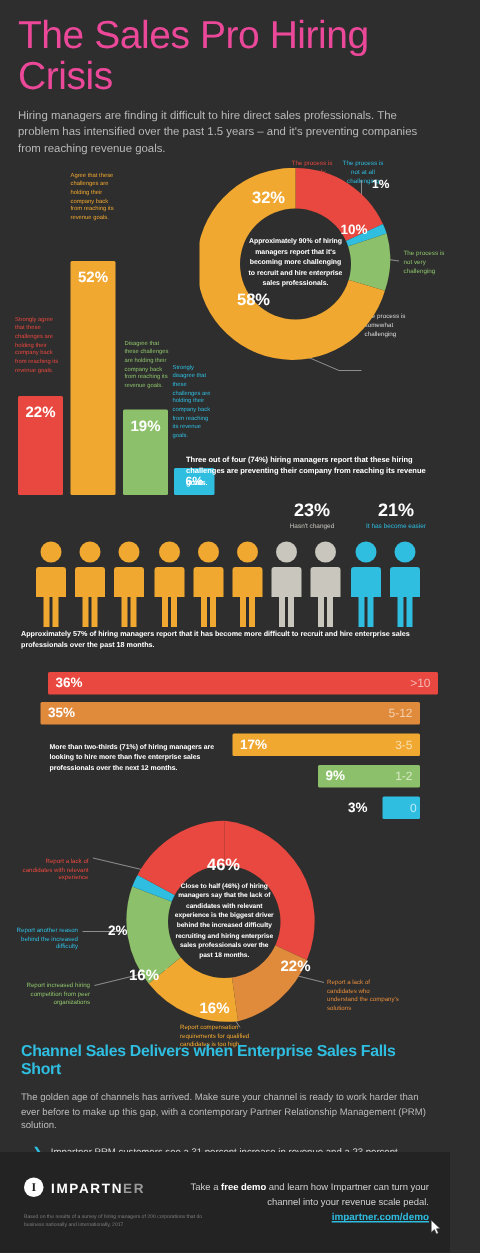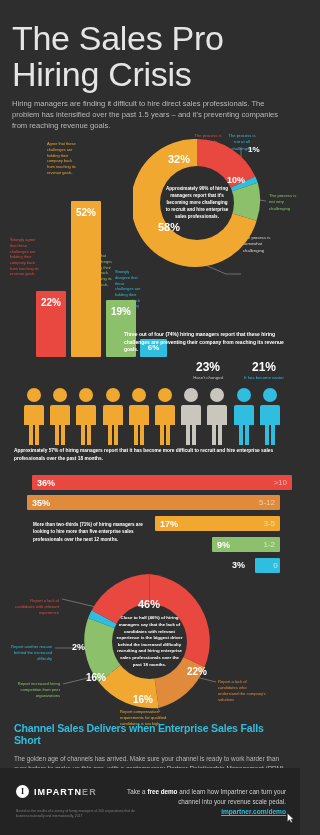--- a/index.html
+++ b/index.html
@@ -8,22 +8,22 @@
     background:#2e2e2e;
     font-family:"Liberation Sans", sans-serif;
     color:#ffffff;
     position:relative;
   }
   .page{position:relative;width:300px;height:835px;background:#2e2e2e;}
 
   
   .header{padding:10px 12px 0 12px;}
   .h-title{
-    font-size:34px;font-weight:300;color:#e5e5e5;letter-spacing:-0.3px;
-    line-height:1.05;margin:11px 0 6px 0;font-family:"Liberation Sans",sans-serif;
+    font-size:26px;font-weight:300;color:#ec4899;letter-spacing:-0.3px;
+    line-height:1.05;margin:0 0 6px 0;font-family:"Liberation Sans",sans-serif;
   }
   .h-sub{
     font-size:11.2px;font-weight:bold;color:#2fbde0;line-height:1.15;margin:0 0 7px 0;
     letter-spacing:-0.2px;
   }
   .h-desc{font-size:7.6px;color:#b9b9b9;line-height:1.45;margin:0;}
 
   
   .sec1{position:relative;height:230px;}
 
@@ -43,21 +43,21 @@
   .pv1{left:248px;top:14px;font-size:8px;color:#fff;}
 
   .calloutlbl{position:absolute;font-size:4.2px;line-height:1.45;}
   .co-extreme{left:193px;top:2px;width:30px;color:#e8483f;text-align:center;}
   .co-notatall{left:228px;top:2px;width:28px;color:#2fbde0;text-align:center;}
   .co-notvery{left:269px;top:62px;width:30px;color:#8cc06a;}
   .co-somewhat{left:243px;top:104px;width:32px;color:#d9d9d9;}
 
   
   .vbars{position:absolute;left:10px;top:48px;width:130px;height:178px;}
-  .vbar{position:absolute;bottom:0;border-radius:1px;display:flex;justify-content:center;margin-left:24px;}
+  .vbar{position:absolute;bottom:0;border-radius:1px;display:flex;justify-content:center;}
   .vbar .pct{position:absolute;top:6px;font-size:10px;font-weight:bold;color:#fff;}
   .vlabel{position:absolute;font-size:3.9px;line-height:1.45;width:30px;}
 
   
   .note74{position:absolute;left:124px;top:200px;width:170px;font-size:5px;line-height:1.5;
           font-weight:bold;color:#ffffff;}
 
   
   .sec2{position:relative;height:110px;}
   .ppl-stat{position:absolute;text-align:center;}

